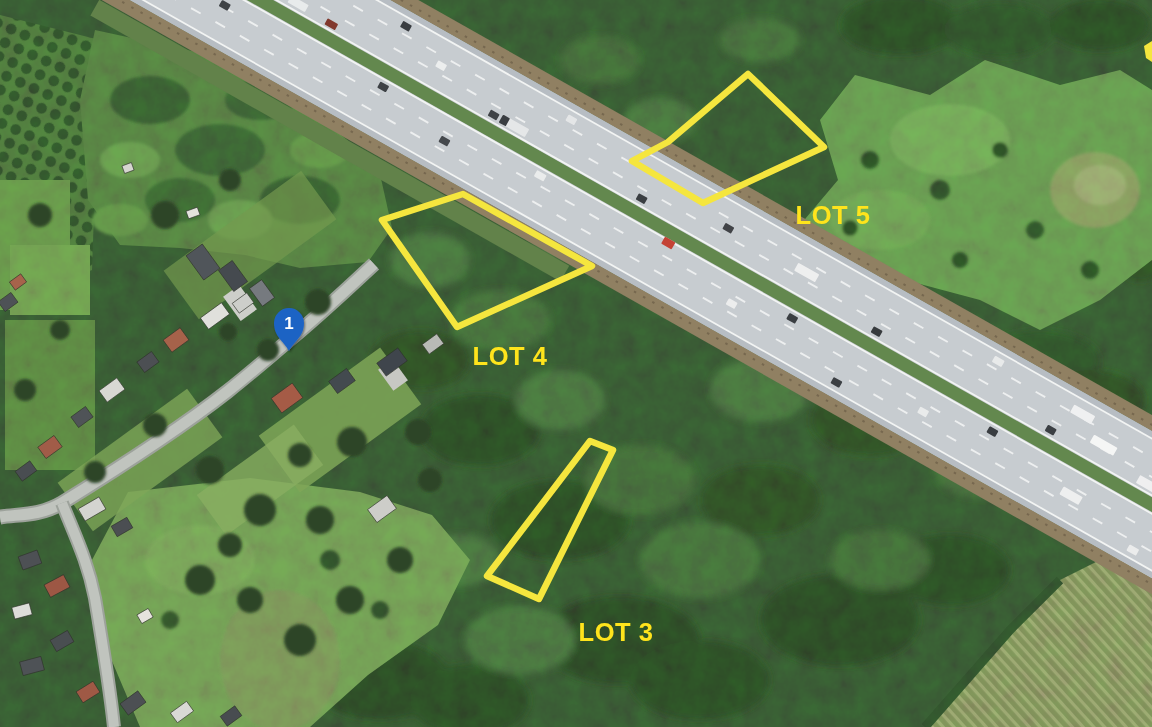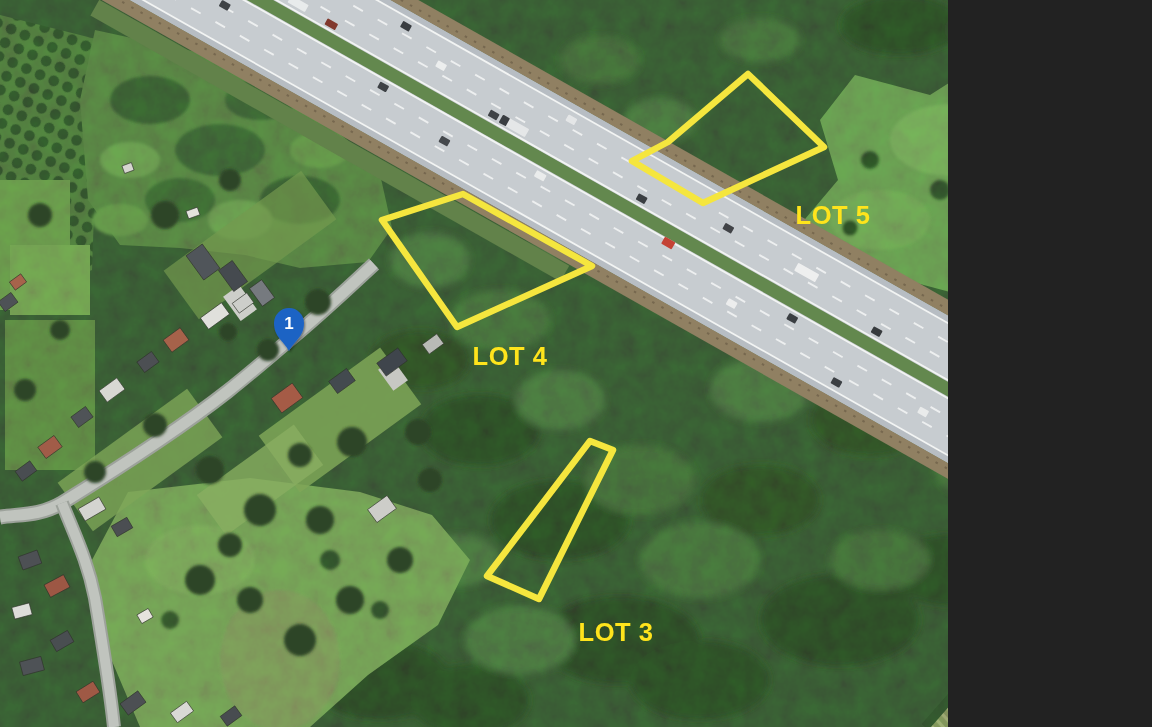--- a/index.html
+++ b/index.html
@@ -1,16 +1,16 @@
 <!DOCTYPE html>
 <html><head>
 <meta charset="utf-8">
 <style>
   html,body{margin:0;padding:0;background:#222;}
-  .stage{position:relative;width:948px;height:727px;overflow:hidden;
+  .stage{position:relative;width:1152px;height:727px;overflow:hidden;
          font-family:"Liberation Sans",sans-serif;}
   .terrain{position:absolute;left:0;top:0;filter:blur(.45px) saturate(1.04);}
   .overlay{position:absolute;left:0;top:0;}
   .lot-poly{fill:none;stroke-width:6.5;stroke-linejoin:round;stroke-linecap:round;}
   .lot-label{font-family:"Liberation Sans",sans-serif;font-weight:bold;font-size:25.5px;
              letter-spacing:.5px;text-anchor:middle;}
   .marker-num{font-family:"Liberation Sans",sans-serif;font-weight:bold;font-size:17px;
               text-anchor:middle;fill:#fff;}
 </style>
 </head>

